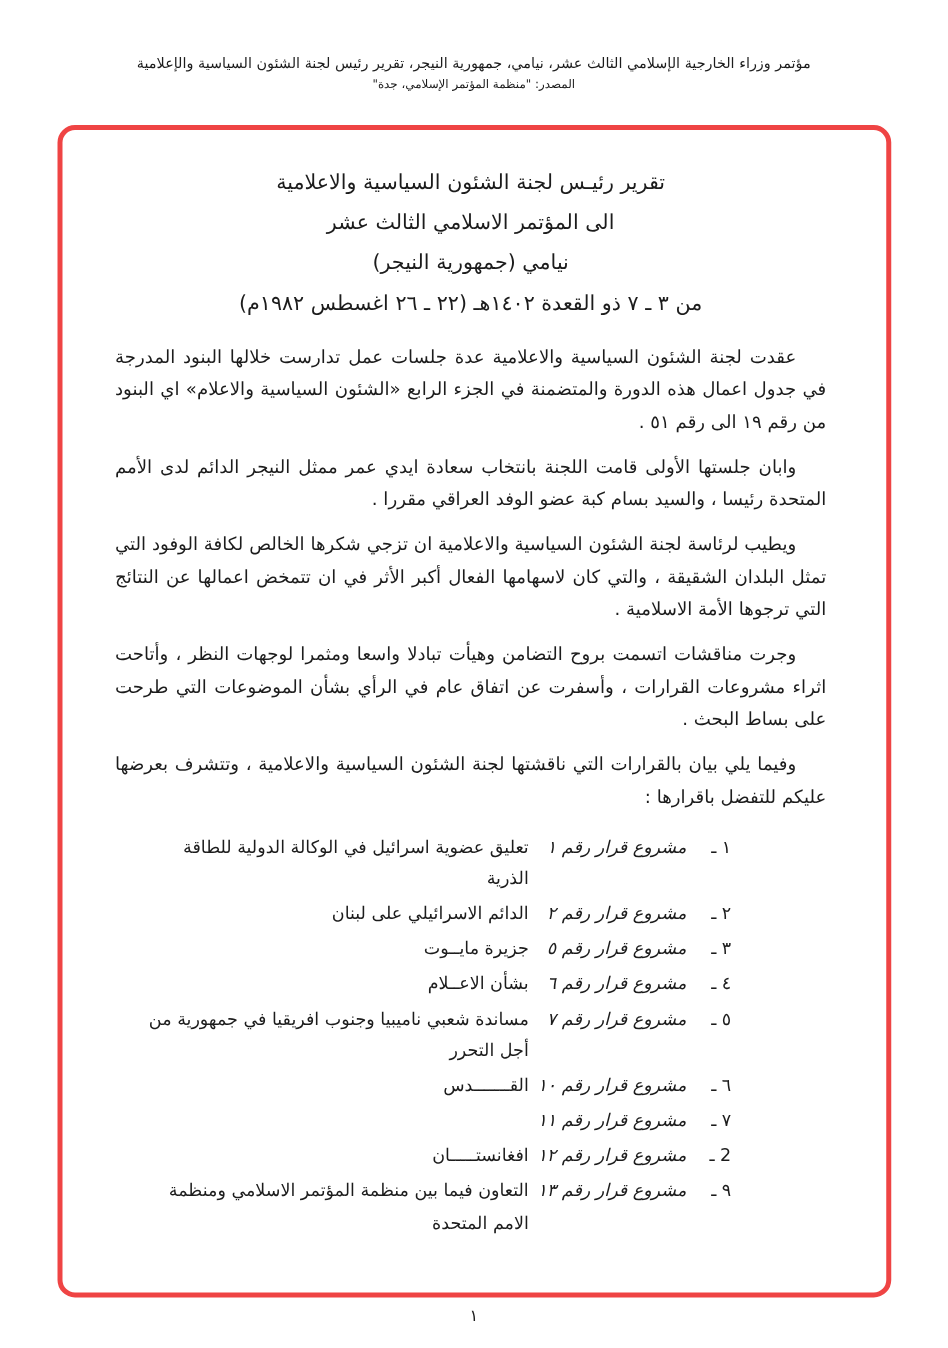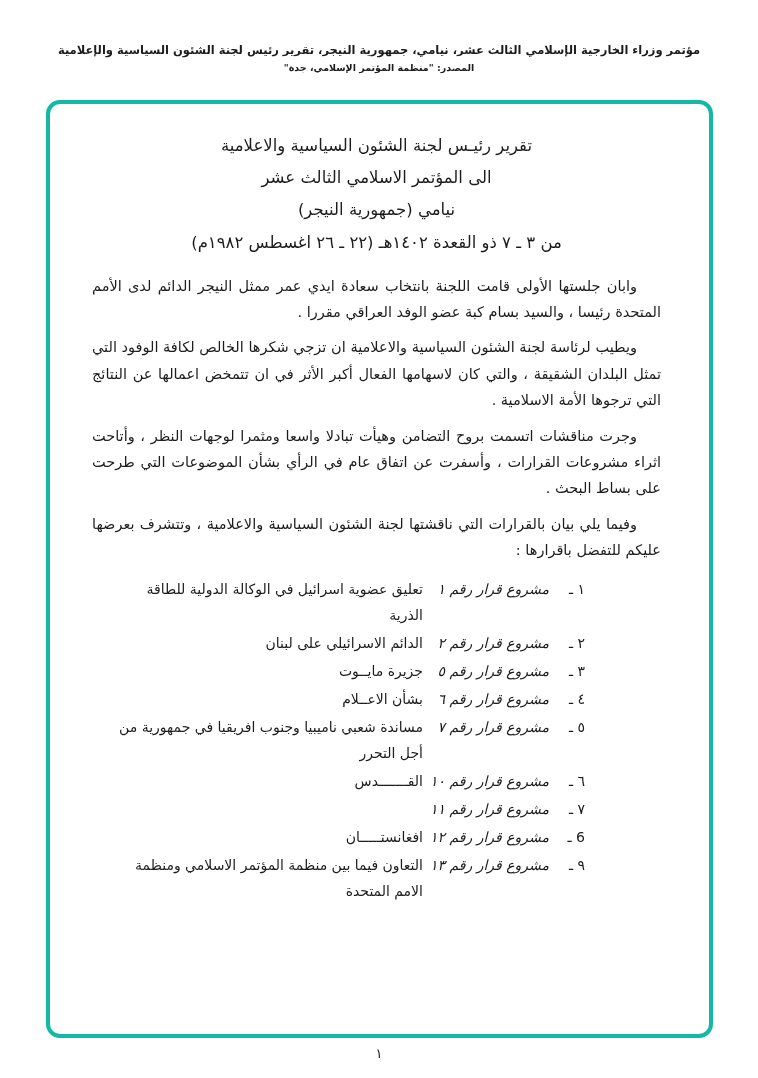--- a/index.html
+++ b/index.html
@@ -19,40 +19,40 @@
     background: #ffffff;
     direction: rtl;
   }
   
   .doc-header {
     position: absolute;
     top: 42px;
     right: 0;
     left: 0;
     text-align: center;
-    font-weight: bold;
+    font-weight: normal;
     padding: 0 49px;
   }
   .header-title {
     font-size: 11.5px;
     line-height: 1.5;
     letter-spacing: 0.1px;
   }
   .header-source {
     font-size: 9.5px;
     margin-top: 3px;
   }
   
   .frame {
     position: absolute;
     top: 100px;
     right: 45px;
     width: 667px;
     height: 938px;
-    border: 4px solid #14b8a6;
+    border: 4px solid #ef4444;
     border-radius: 14px;
     padding: 26px 48px 6px 42px;
     overflow: hidden;
     background: #ffffff;
   }
   .doc-title { margin-bottom: 14px; }
   .doc-title-line {
     text-align: center;
     font-size: 16.5px;
     line-height: 1.95;
@@ -113,20 +113,21 @@
   <section class="frame">
 
     <div class="doc-title">
       <div class="doc-title-line">تقرير رئيـس لجنة الشئون السياسية والاعلامية</div>
       <div class="doc-title-line">الى المؤتمر الاسلامي الثالث عشر</div>
       <div class="doc-title-line">نيامي (جمهورية النيجر)</div>
       <div class="doc-title-line">من ٣ ـ ٧ ذو القعدة ١٤٠٢هـ (٢٢ ـ ٢٦ اغسطس ١٩٨٢م)</div>
     </div>
 
     <div class="paragraphs">
+      <p>عقدت لجنة الشئون السياسية والاعلامية عدة جلسات عمل تدارست خلالها البنود المدرجة في جدول اعمال هذه الدورة والمتضمنة في الجزء الرابع «الشئون السياسية والاعلام» اي البنود من رقم ١٩ الى رقم ٥١ .</p>
       <p>وابان جلستها الأولى قامت اللجنة بانتخاب سعادة ايدي عمر ممثل النيجر الدائم لدى الأمم المتحدة رئيسا ، والسيد بسام كبة عضو الوفد العراقي مقررا .</p>
       <p>ويطيب لرئاسة لجنة الشئون السياسية والاعلامية ان تزجي شكرها الخالص لكافة الوفود التي تمثل البلدان الشقيقة ، والتي كان لاسهامها الفعال أكبر الأثر في ان تتمخض اعمالها عن النتائج التي ترجوها الأمة الاسلامية .</p>
       <p>وجرت مناقشات اتسمت بروح التضامن وهيأت تبادلا واسعا ومثمرا لوجهات النظر ، وأتاحت اثراء مشروعات القرارات ، وأسفرت عن اتفاق عام في الرأي بشأن الموضوعات التي طرحت على بساط البحث .</p>
       <p>وفيما يلي بيان بالقرارات التي ناقشتها لجنة الشئون السياسية والاعلامية ، وتتشرف بعرضها عليكم للتفضل باقرارها :</p>
     </div>
 
     <div class="resolutions">
 
       <div class="res-row">
         <span class="res-num">١ ـ</span>
@@ -163,21 +164,21 @@
         <span class="res-label">مشروع قرار رقم ١٠</span>
         <span class="res-subject">القـــــــدس</span>
       </div>
 
       <div class="res-row">
         <span class="res-num">٧ ـ</span>
         <span class="res-label">مشروع قرار رقم ١١</span>
       </div>
 
       <div class="res-row">
-        <span class="res-num">6 ـ</span>
+        <span class="res-num">2 ـ</span>
         <span class="res-label">مشروع قرار رقم ١٢</span>
         <span class="res-subject">افغانستـــــان</span>
       </div>
 
       <div class="res-row">
         <span class="res-num">٩ ـ</span>
         <span class="res-label">مشروع قرار رقم ١٣</span>
         <span class="res-subject">التعاون فيما بين منظمة المؤتمر الاسلامي ومنظمة الامم المتحدة</span>
       </div>
 

